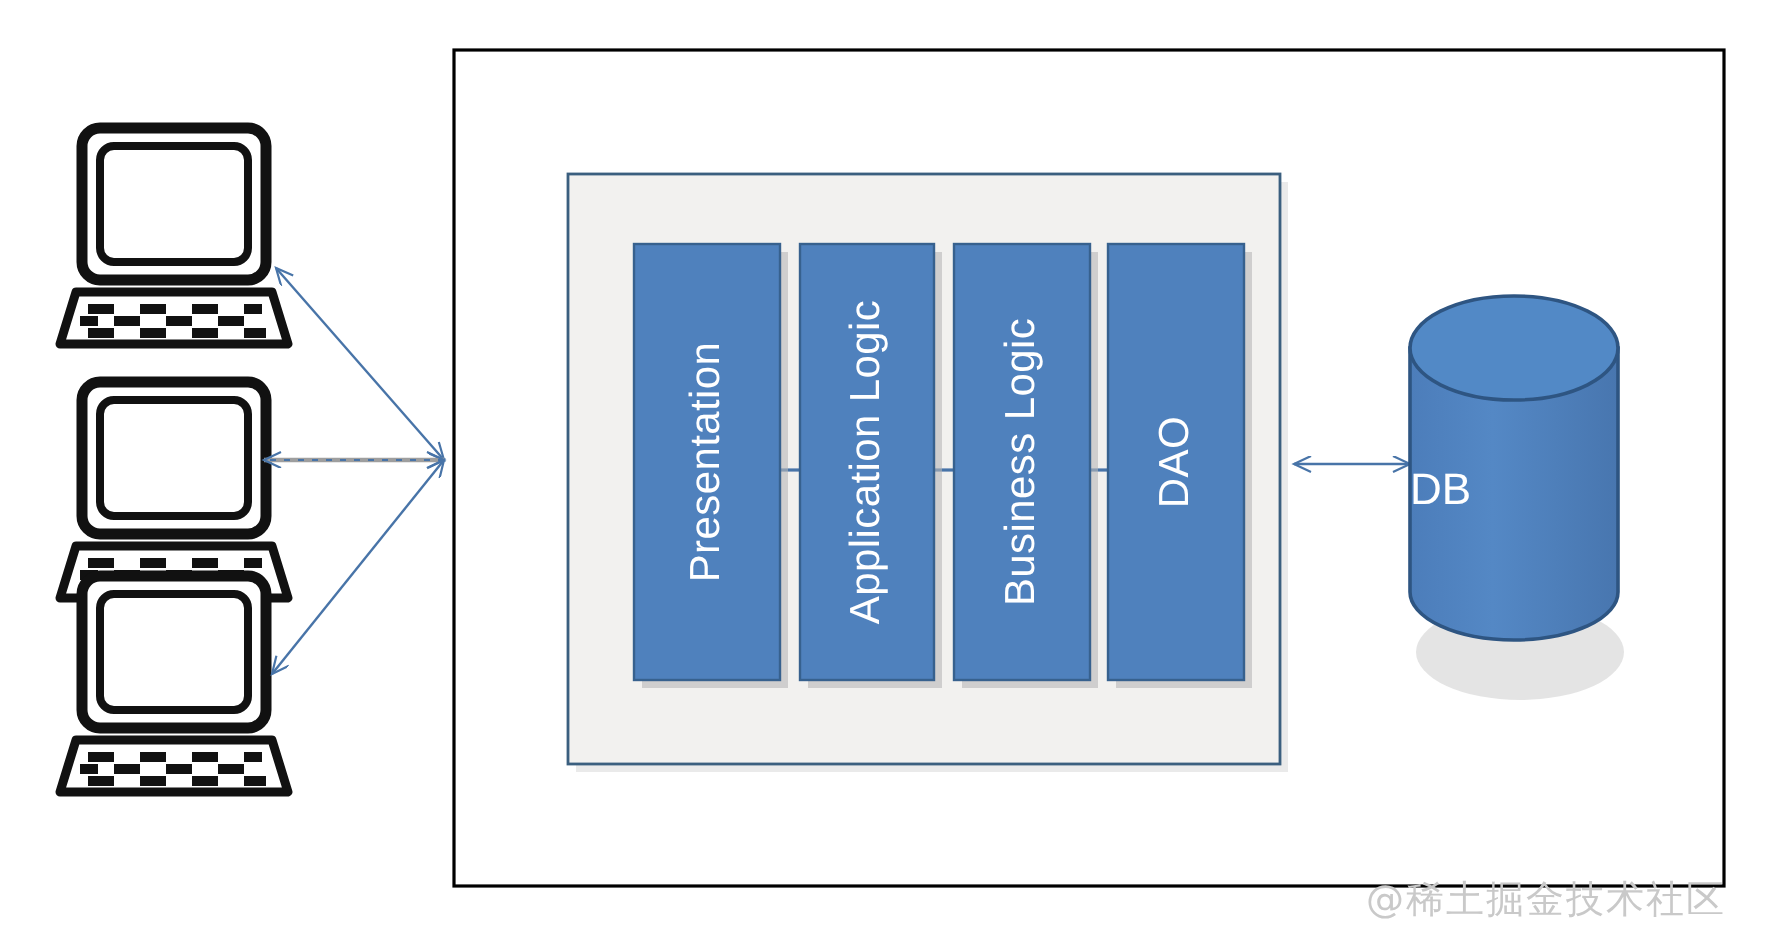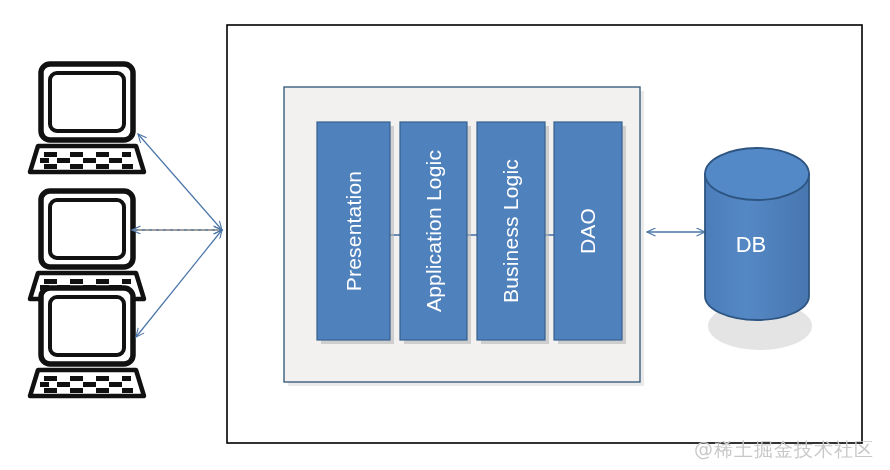--- a/index.html
+++ b/index.html
@@ -37,25 +37,24 @@
     pointer-events: none;
   }
   .db-label {
     position: absolute;
     color: #ffffff;
     font-family: "Liberation Sans", sans-serif;
     font-size: 22px;
     left: 705px;
     top: 232px;
     width: 92px;
-    text-align: center;
   }
   .watermark {
     position: absolute;
-    right: 16px;
+    right: 27px;
     bottom: 7px;
     color: #c9c9c9;
     font-size: 19px;
     font-family: "DejaVu Sans", sans-serif;
     letter-spacing: 1px;
     white-space: nowrap;
   }
 </style>
 </head>
 <body>

